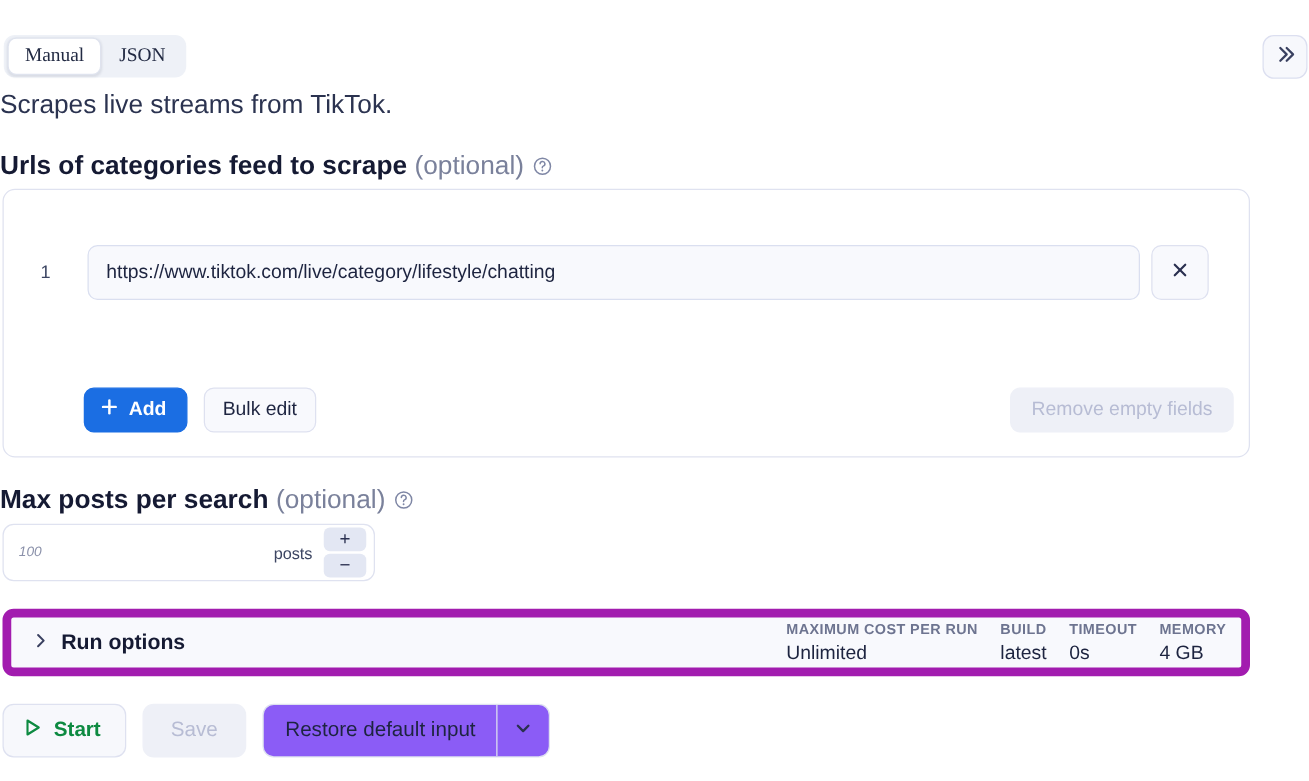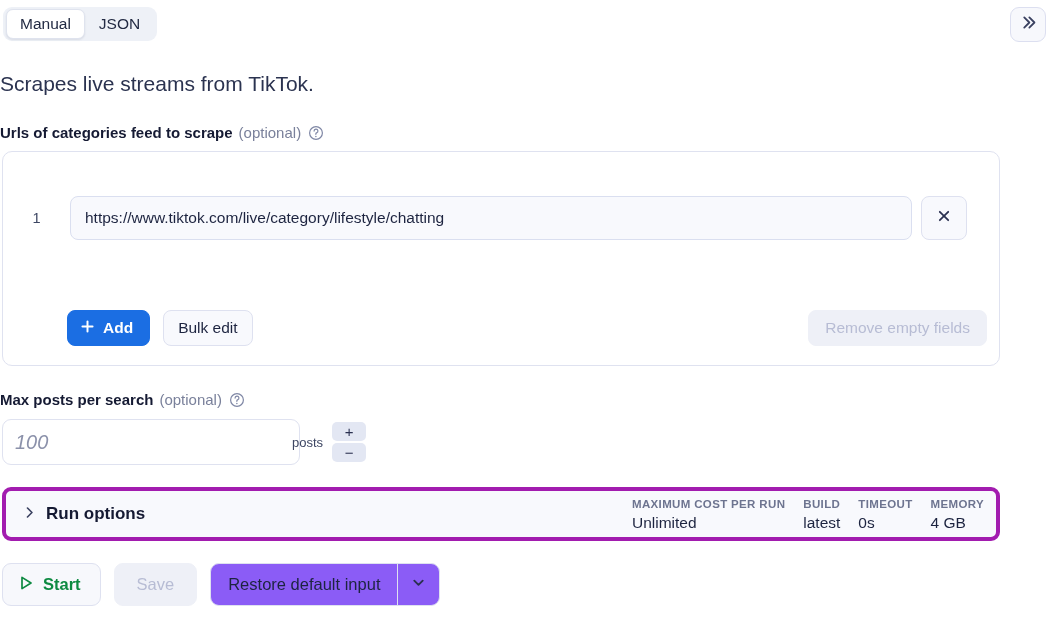--- a/index.html
+++ b/index.html
@@ -13,24 +13,25 @@
     font-family: "Liberation Sans", sans-serif;
     color: #1b1f3b;
     -webkit-font-smoothing: antialiased;
     position: relative;
     overflow: hidden;
   }
 
   
   .topbar {
     position: absolute;
-    top: 7px;
+    top: 28px;
     left: 0;
     width: 1047px;
     height: 36px;
+    font-family: Liberation Serif, serif;
   }
   .tabs {
     position: absolute;
     left: 3px;
     top: 0;
     display: inline-flex;
     background: #eef1f7;
     border-radius: 9px;
     padding: 3px;
     box-sizing: border-box;
@@ -77,21 +78,21 @@
     color: #2b3350;
     line-height: 22px;
   }
 
   
   .field-label {
     position: absolute;
     display: flex;
     align-items: center;
     gap: 6px;
-    font-size: 15px;
+    font-size: 21px;
     line-height: 22px;
   }
   .field-label .name {
     font-weight: 700;
     color: #151a33;
   }
   .field-label .optional {
     color: #7a819b;
     font-weight: 400;
     text-align: center;
@@ -222,21 +223,21 @@
     box-sizing: border-box;
     display: flex;
     align-items: center;
   }
   .stepper-input {
     flex: 1;
     border: none;
     outline: none;
     background: transparent;
     font-family: "Liberation Sans", sans-serif;
-    font-size: 20px;
+    font-size: 11px;
     color: #7f1d1d;
     padding: 0 12px;
     height: 100%;
   }
   .stepper-input::placeholder {
     color: #8b91aa;
     font-style: italic;
     opacity: 1;
   }
   .stepper-unit {
@@ -267,21 +268,21 @@
     font-family: "Liberation Sans", sans-serif;
   }
 
   
   .run-options {
     position: absolute;
     left: 2px;
     top: 487px;
     width: 998px;
     height: 54px;
-    border: 4px solid #a21caf;
+    border: 7px solid #a21caf;
     border-radius: 9px;
     background: #f8f9fd;
     box-sizing: border-box;
     display: flex;
     align-items: center;
     cursor: pointer;
   }
   .run-options-title {
     display: flex;
     align-items: center;

